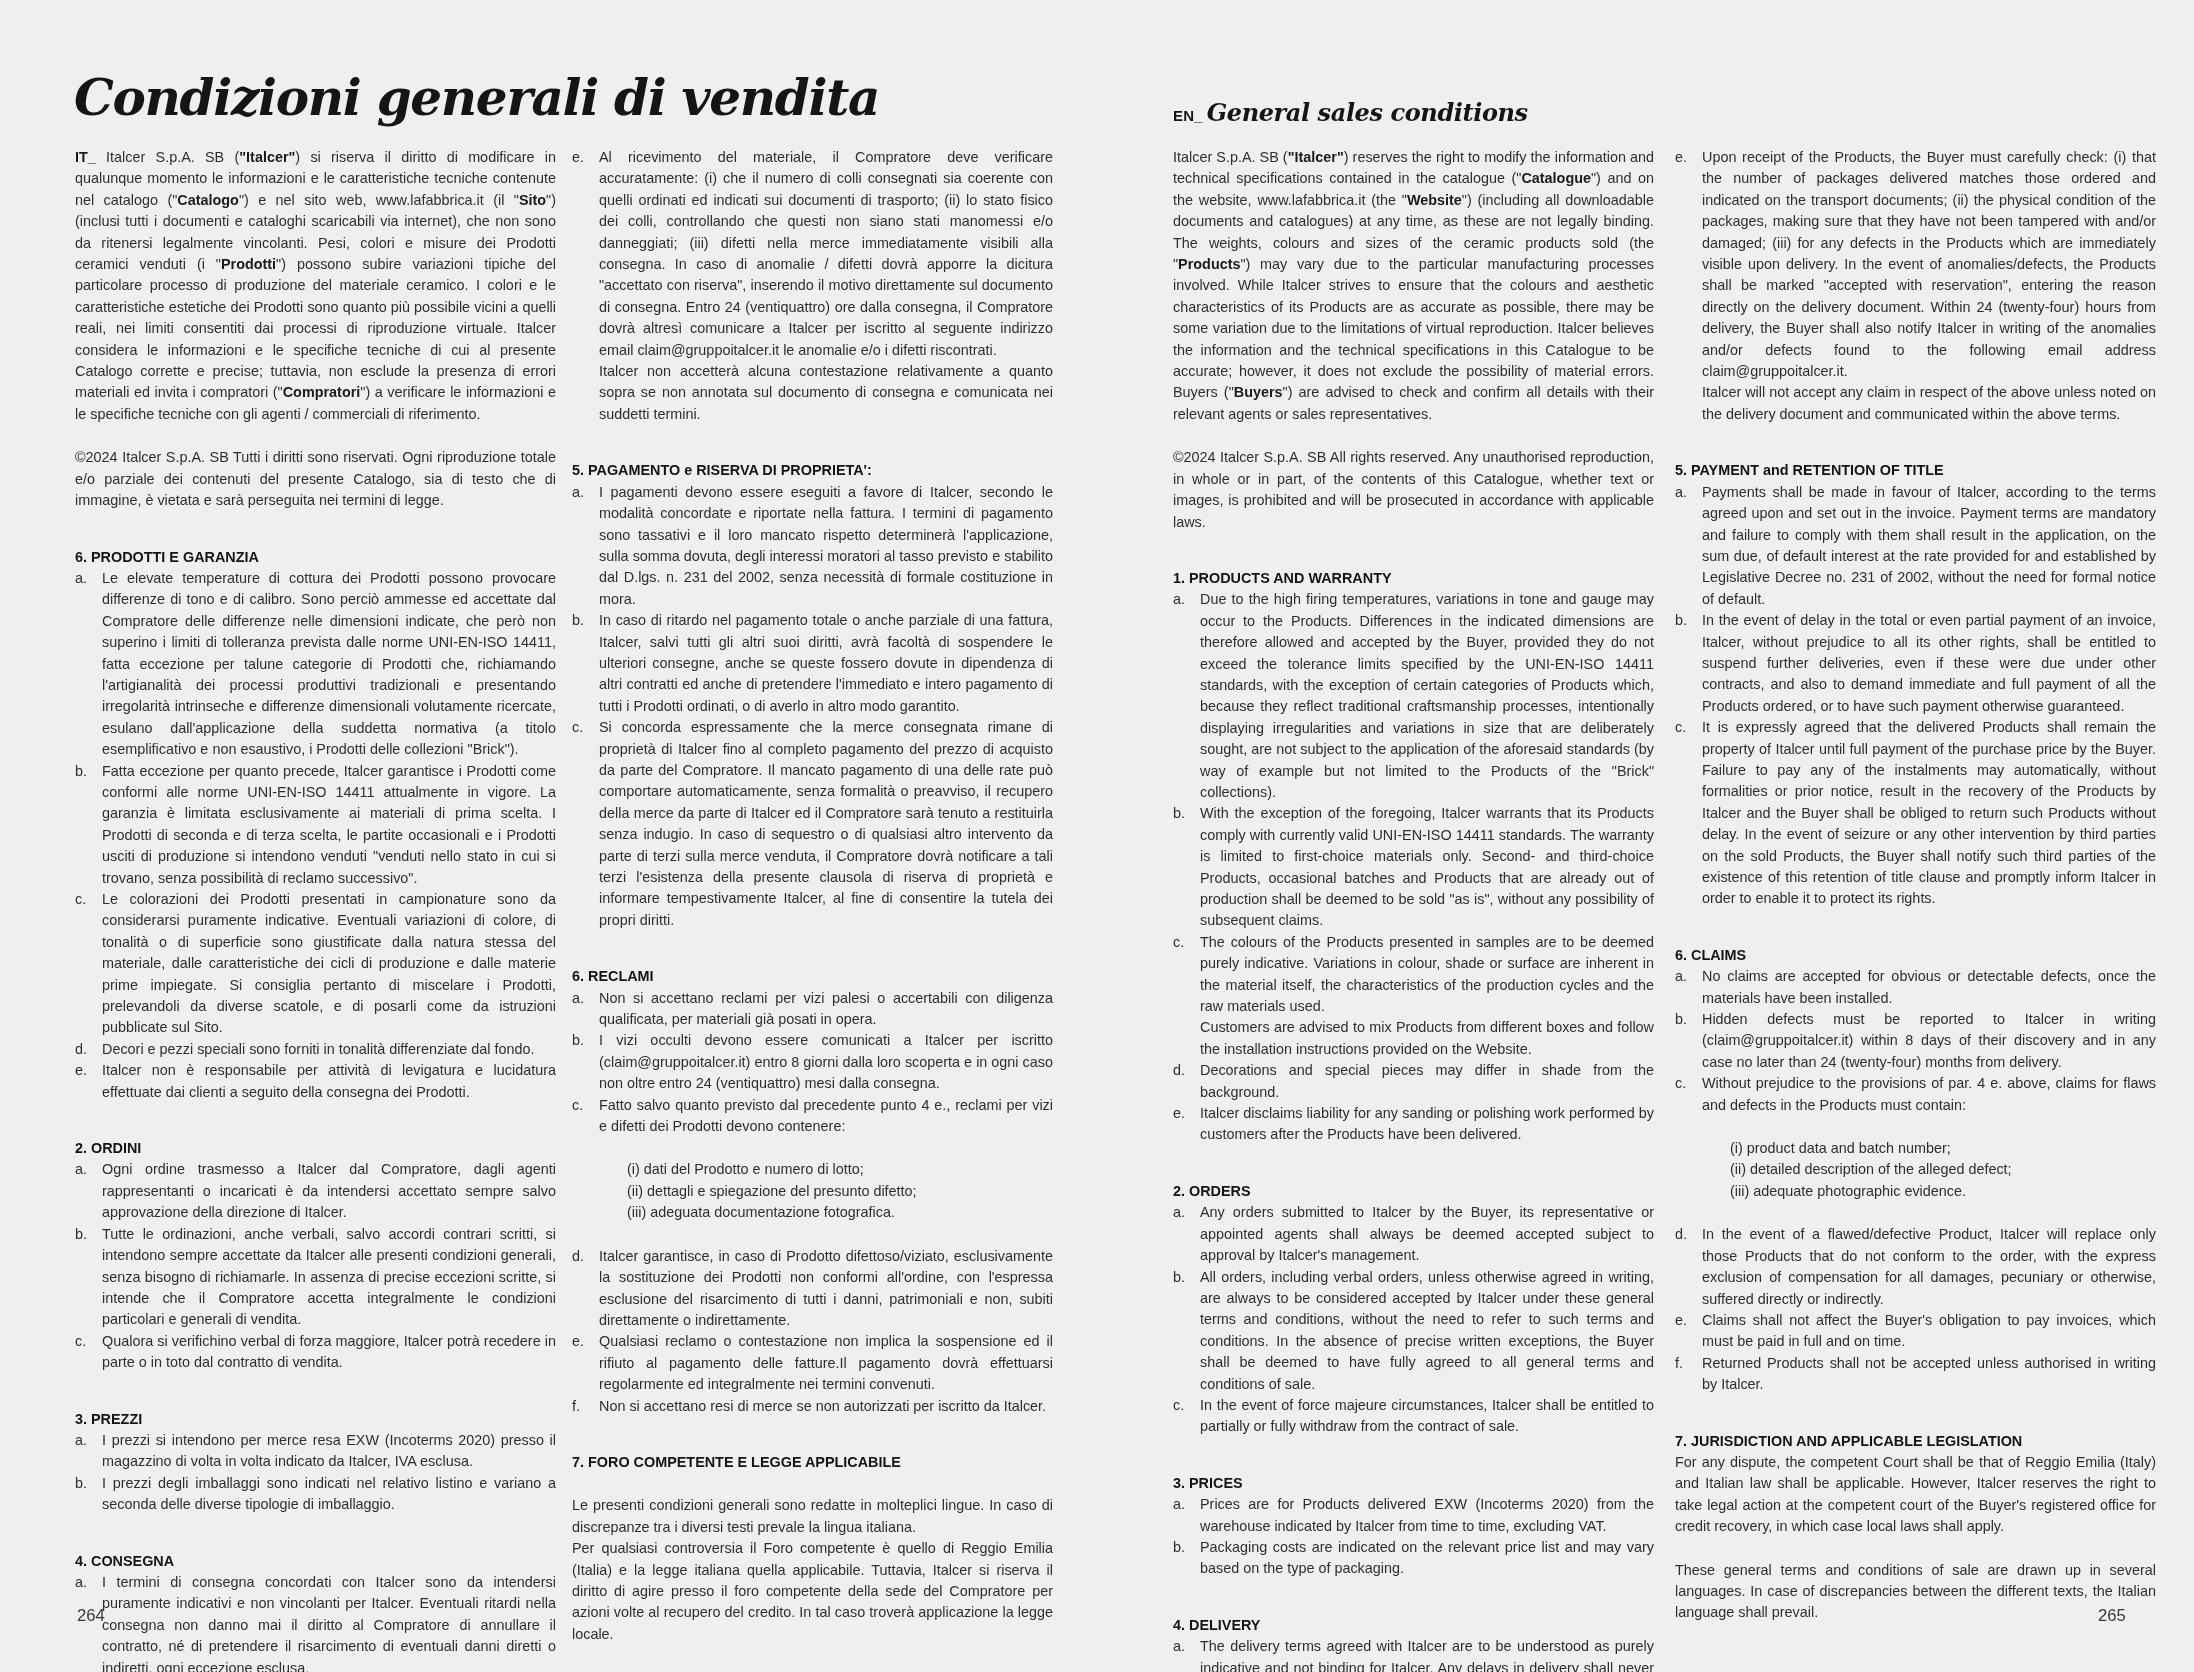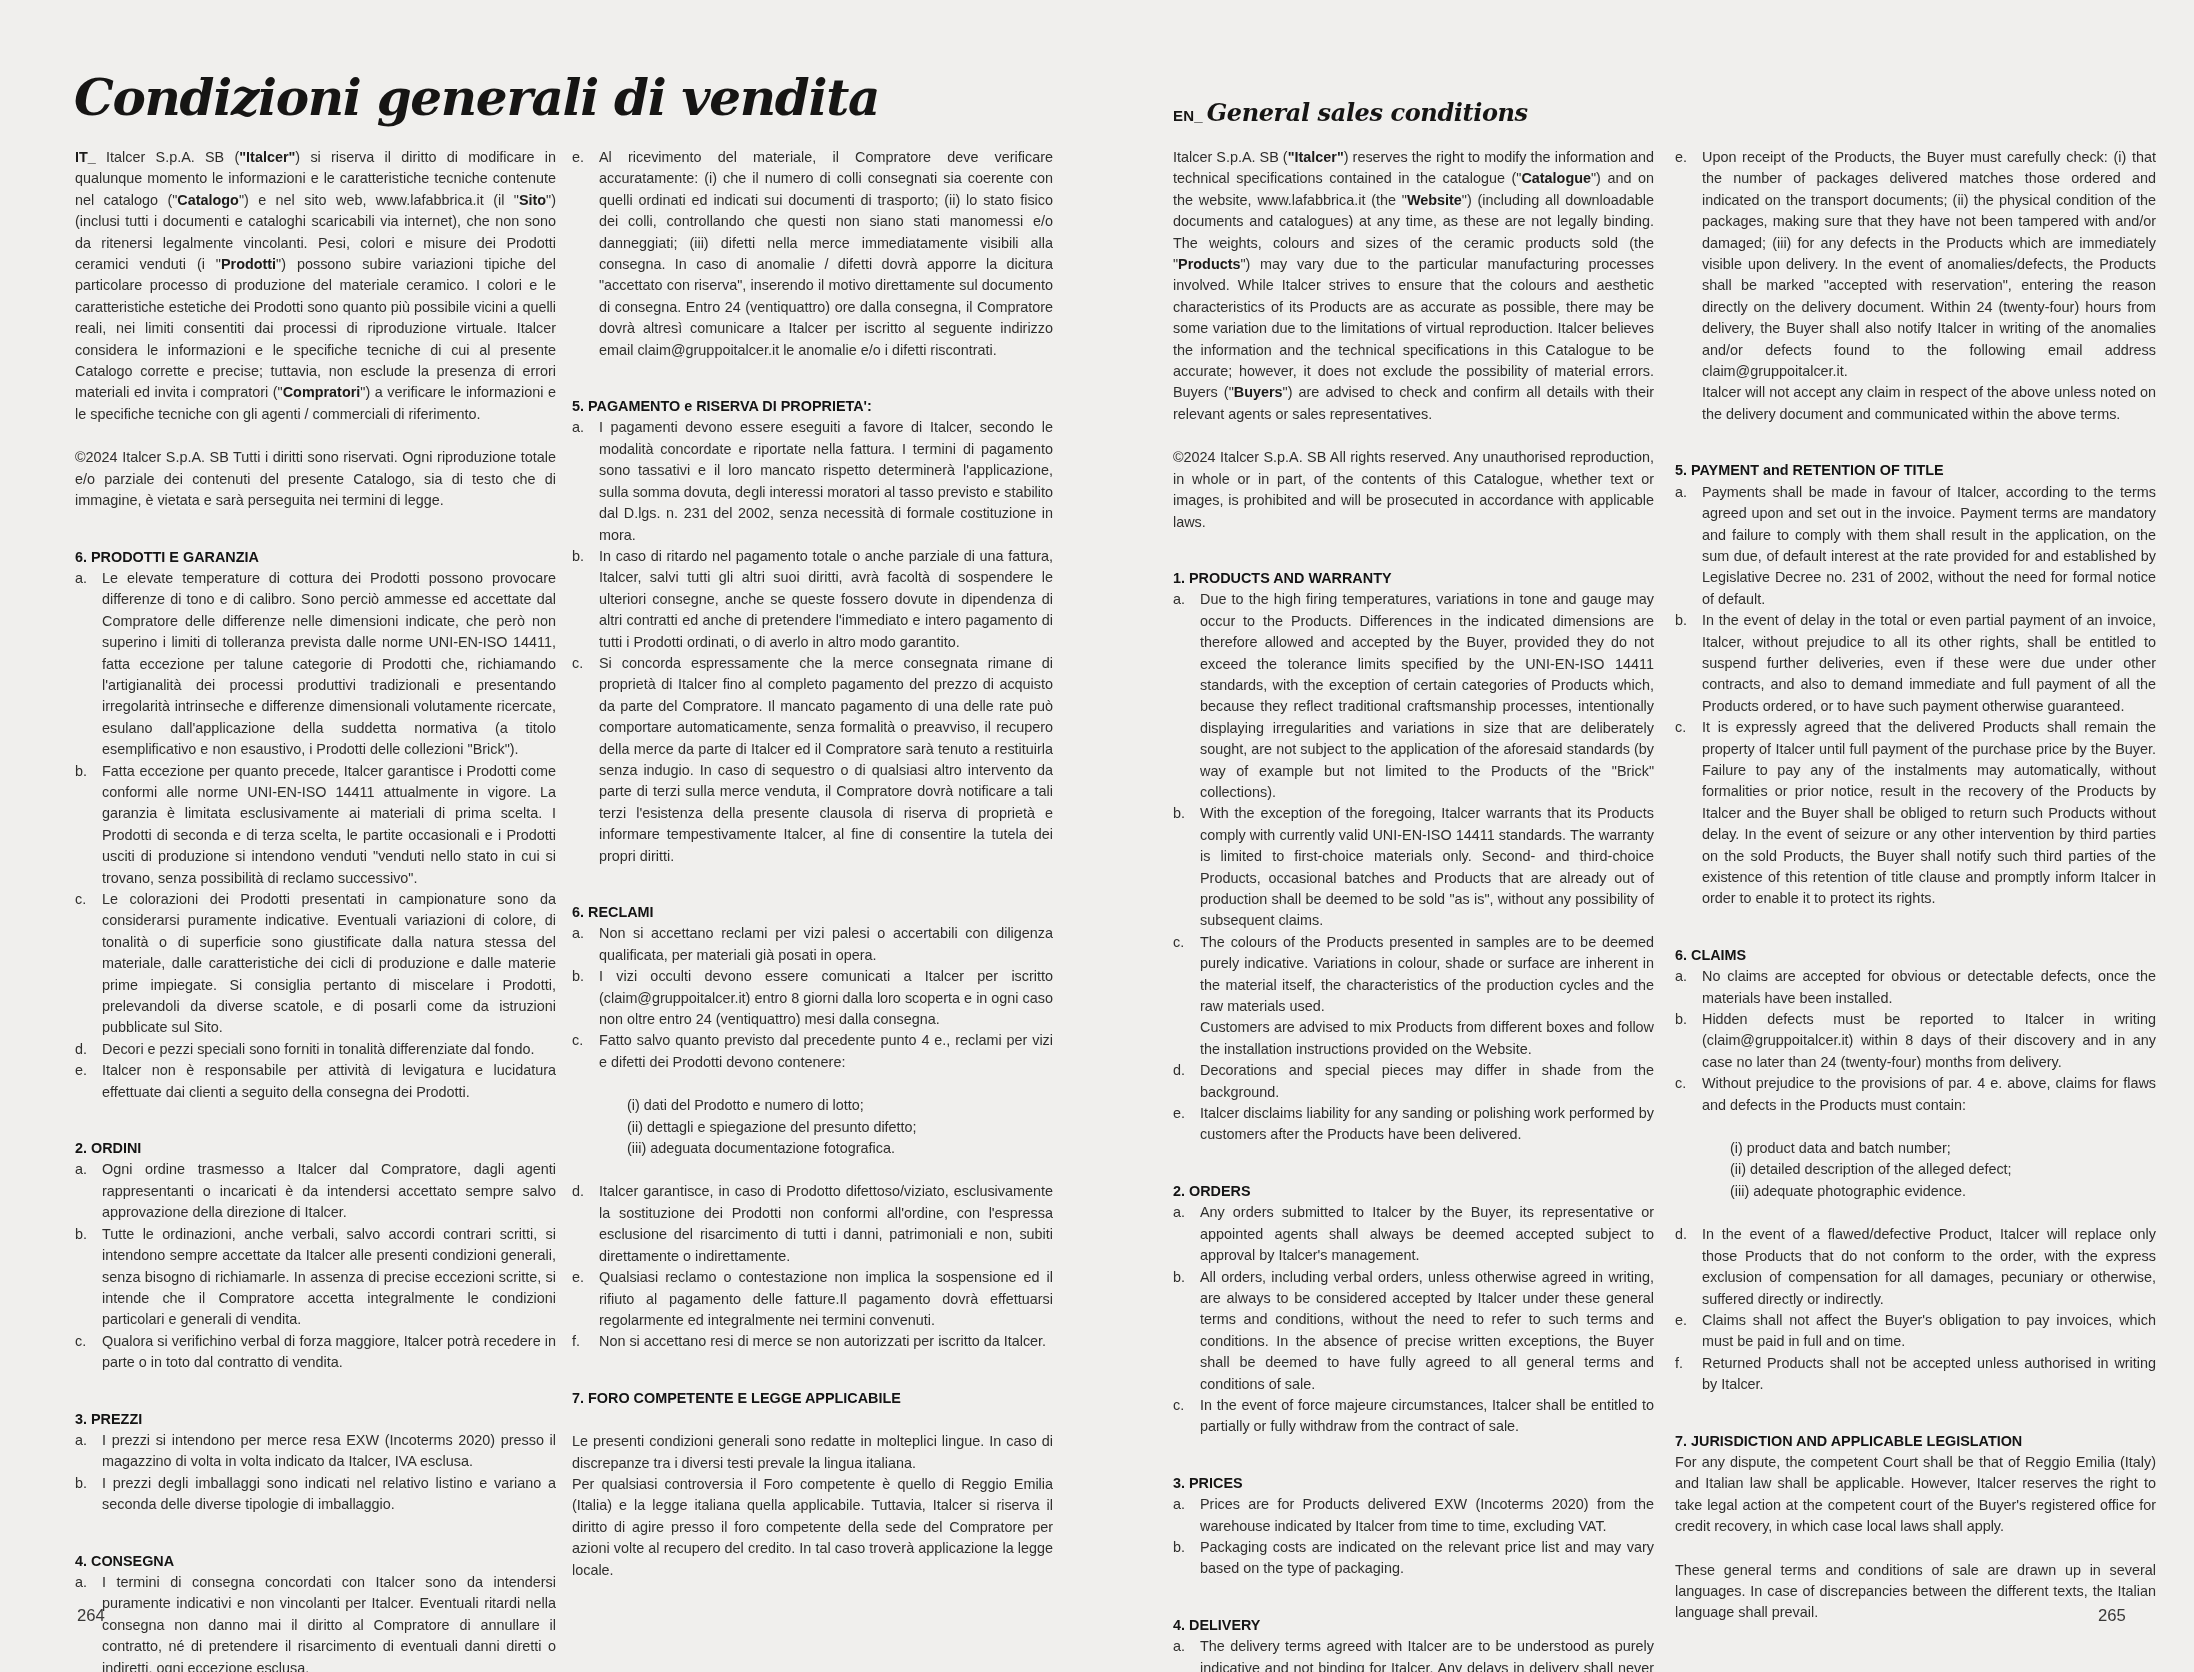--- a/index.html
+++ b/index.html
@@ -76,20 +76,21 @@
       <div class="b-li"><span class="li-label">b.</span><span class="li-text">Tutte le ordinazioni, anche verbali, salvo accordi contrari scritti, si intendono sempre accettate da Italcer alle presenti condizioni generali, senza bisogno di richiamarle. In assenza di precise eccezioni scritte, si intende che il Compratore accetta integralmente le condizioni particolari e generali di vendita.</span></div>
       <div class="b-li"><span class="li-label">c.</span><span class="li-text">Qualora si verifichino verbal di forza maggiore, Italcer potrà recedere in parte o in toto dal contratto di vendita.</span></div>
       <div class="b-h">3. PREZZI</div>
       <div class="b-li"><span class="li-label">a.</span><span class="li-text">I prezzi si intendono per merce resa EXW (Incoterms 2020) presso il magazzino di volta in volta indicato da Italcer, IVA esclusa.</span></div>
       <div class="b-li"><span class="li-label">b.</span><span class="li-text">I prezzi degli imballaggi sono indicati nel relativo listino e variano a seconda delle diverse tipologie di imballaggio.</span></div>
       <div class="b-h">4. CONSEGNA</div>
       <div class="b-li"><span class="li-label">a.</span><span class="li-text">I termini di consegna concordati con Italcer sono da intendersi puramente indicativi e non vincolanti per Italcer. Eventuali ritardi nella consegna non danno mai il diritto al Compratore di annullare il contratto, né di pretendere il risarcimento di eventuali danni diretti o indiretti, ogni eccezione esclusa.</span></div>
     </div>
   <div class="col col-2">
       <div class="b-li"><span class="li-label">e.</span><span class="li-text">Al ricevimento del materiale, il Compratore deve verificare accuratamente: (i) che il numero di colli consegnati sia coerente con quelli ordinati ed indicati sui documenti di trasporto; (ii) lo stato fisico dei colli, controllando che questi non siano stati manomessi e/o danneggiati; (iii) difetti nella merce immediatamente visibili alla consegna. In caso di anomalie / difetti dovrà apporre la dicitura "accettato con riserva", inserendo il motivo direttamente sul documento di consegna. Entro 24 (ventiquattro) ore dalla consegna, il Compratore dovrà altresì comunicare a Italcer per iscritto al seguente indirizzo email claim@gruppoitalcer.it le anomalie e/o i difetti riscontrati.</span></div>
+      <div class="b-cont">Italcer non accetterà alcuna contestazione relativamente a quanto sopra se non annotata sul documento di consegna e comunicata nei suddetti termini.</div>
       <div class="b-h">5. PAGAMENTO e RISERVA DI PROPRIETA':</div>
       <div class="b-li"><span class="li-label">a.</span><span class="li-text">I pagamenti devono essere eseguiti a favore di Italcer, secondo le modalità concordate e riportate nella fattura. I termini di pagamento sono tassativi e il loro mancato rispetto determinerà l'applicazione, sulla somma dovuta, degli interessi moratori al tasso previsto e stabilito dal D.lgs. n. 231 del 2002, senza necessità di formale costituzione in mora.</span></div>
       <div class="b-li"><span class="li-label">b.</span><span class="li-text">In caso di ritardo nel pagamento totale o anche parziale di una fattura, Italcer, salvi tutti gli altri suoi diritti, avrà facoltà di sospendere le ulteriori consegne, anche se queste fossero dovute in dipendenza di altri contratti ed anche di pretendere l'immediato e intero pagamento di tutti i Prodotti ordinati, o di averlo in altro modo garantito.</span></div>
       <div class="b-li"><span class="li-label">c.</span><span class="li-text">Si concorda espressamente che la merce consegnata rimane di proprietà di Italcer fino al completo pagamento del prezzo di acquisto da parte del Compratore. Il mancato pagamento di una delle rate può comportare automaticamente, senza formalità o preavviso, il recupero della merce da parte di Italcer ed il Compratore sarà tenuto a restituirla senza indugio. In caso di sequestro o di qualsiasi altro intervento da parte di terzi sulla merce venduta, il Compratore dovrà notificare a tali terzi l'esistenza della presente clausola di riserva di proprietà e informare tempestivamente Italcer, al fine di consentire la tutela dei propri diritti.</span></div>
       <div class="b-h">6. RECLAMI</div>
       <div class="b-li"><span class="li-label">a.</span><span class="li-text">Non si accettano reclami per vizi palesi o accertabili con diligenza qualificata, per materiali già posati in opera.</span></div>
       <div class="b-li"><span class="li-label">b.</span><span class="li-text">I vizi occulti devono essere comunicati a Italcer per iscritto (claim@gruppoitalcer.it) entro 8 giorni dalla loro scoperta e in ogni caso non oltre entro 24 (ventiquattro) mesi dalla consegna.</span></div>
       <div class="b-li"><span class="li-label">c.</span><span class="li-text">Fatto salvo quanto previsto dal precedente punto 4 e., reclami per vizi e difetti dei Prodotti devono contenere:</span></div>
       <div class="b-sub gap">(i) dati del Prodotto e numero di lotto;</div>
       <div class="b-sub">(ii) dettagli e spiegazione del presunto difetto;</div>

